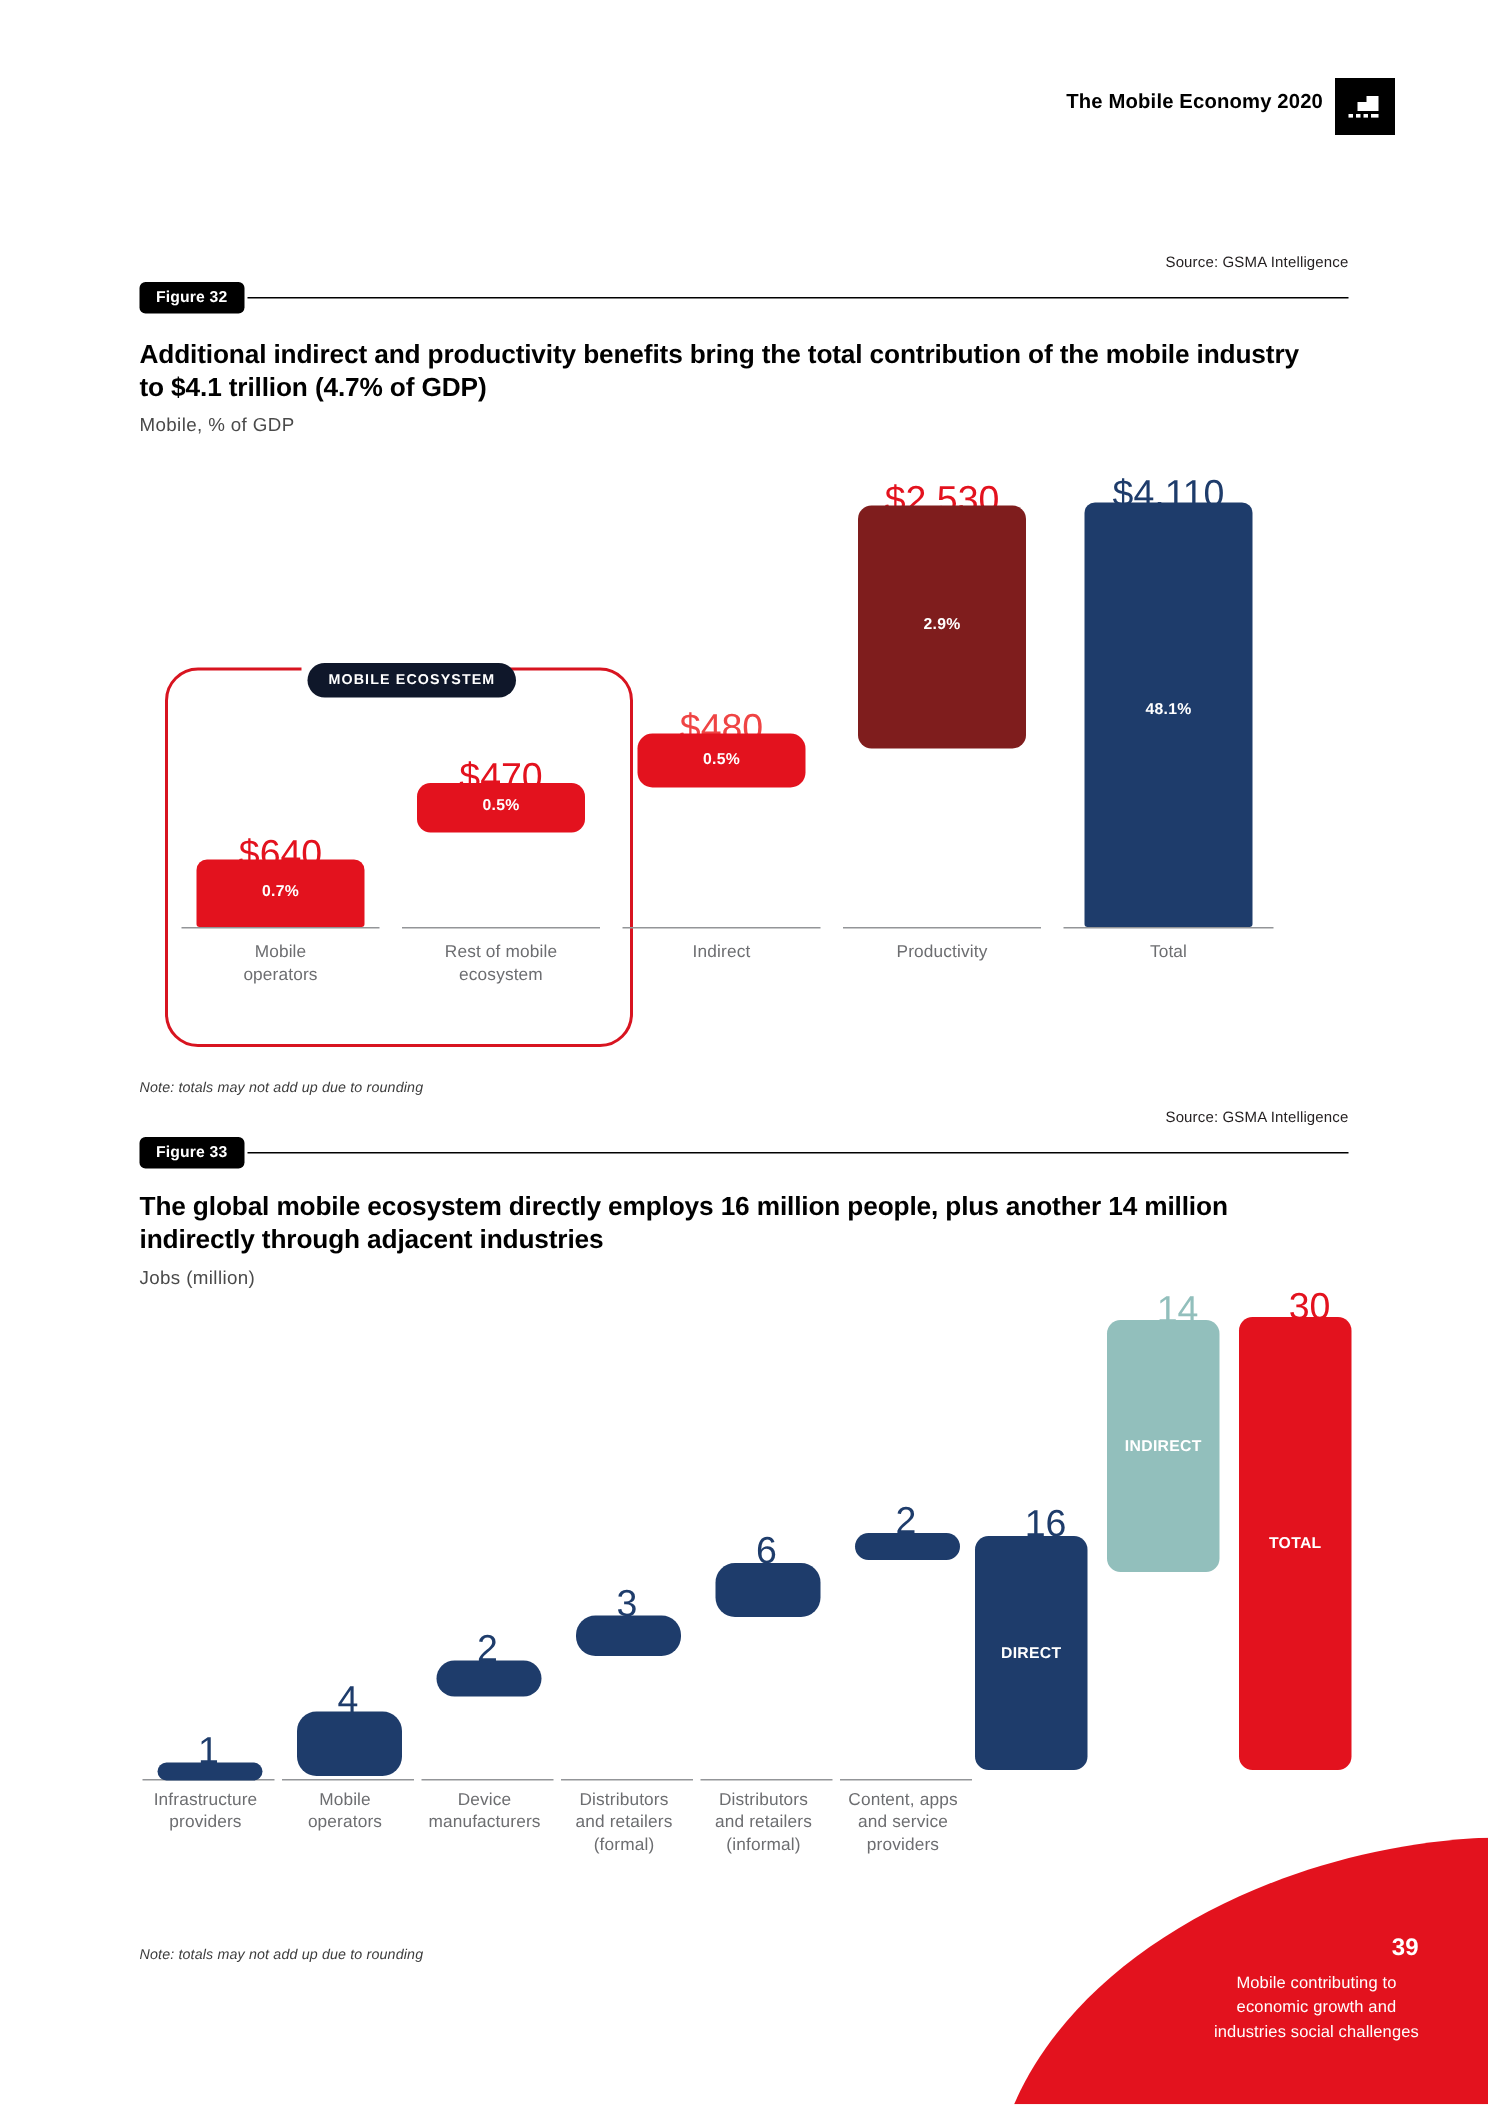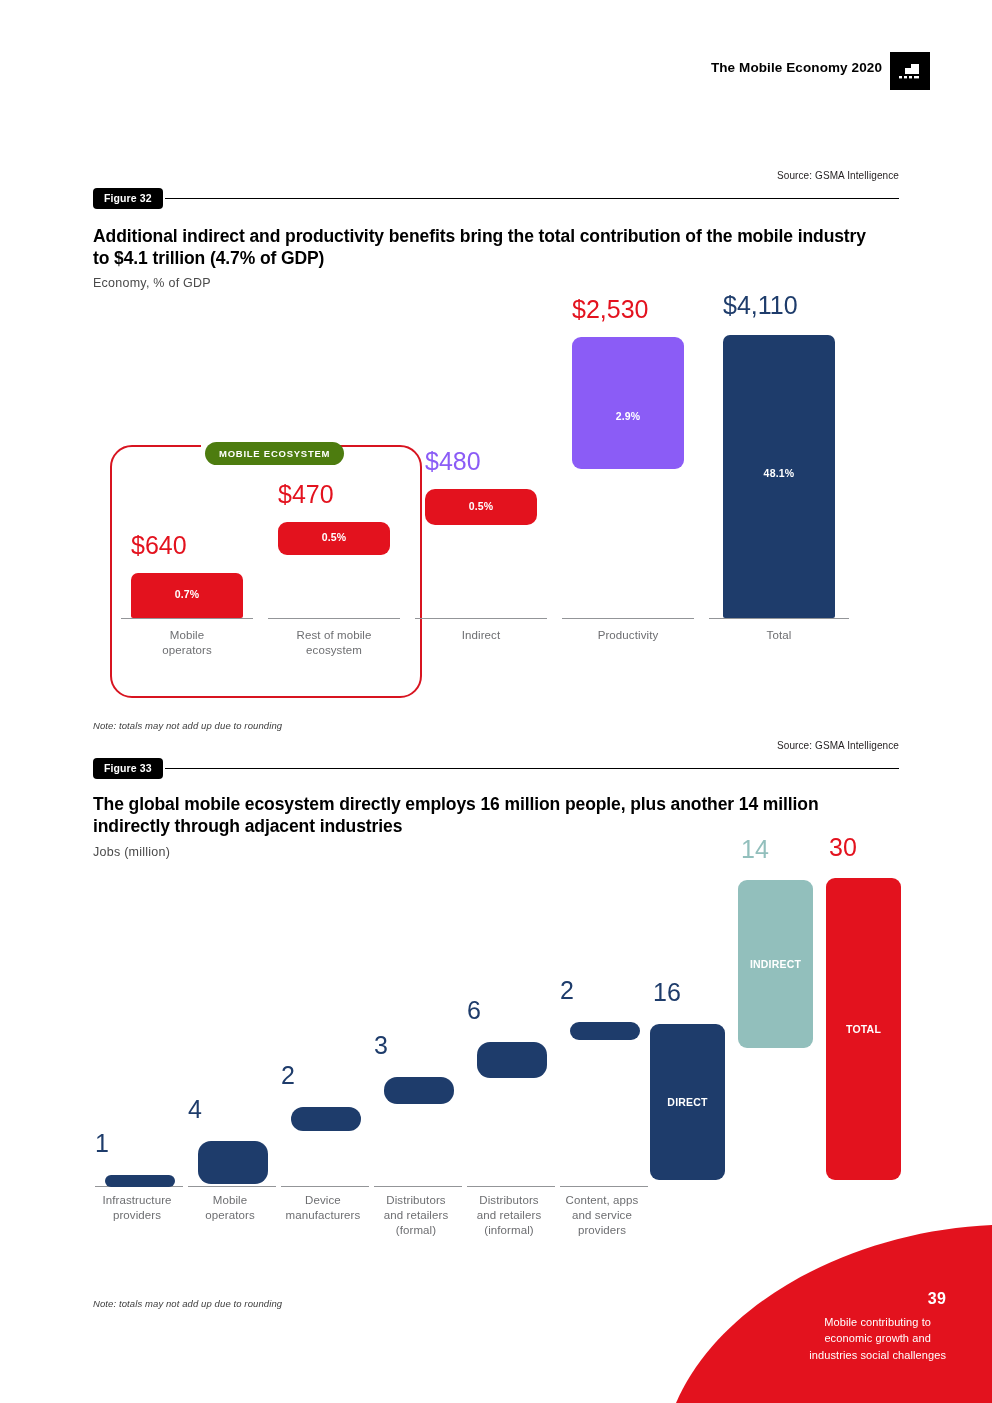--- a/index.html
+++ b/index.html
@@ -26,29 +26,29 @@
        line-height:1.28;color:#000;letter-spacing:-.1px;}
   .fig-sub{position:absolute;left:93px;font-size:12.5px;color:#4a4a4a;letter-spacing:.25px;}
   .fig-note{position:absolute;left:93px;font-size:9.5px;font-style:italic;color:#3c3c3c;
        letter-spacing:.1px;}
 
   
   .chart{position:absolute;}
   .bar{position:absolute;box-sizing:border-box;}
   .bar-inlbl{position:absolute;left:0;right:0;text-align:center;color:#fff;
        font-size:10.5px;font-weight:bold;letter-spacing:.2px;}
-  .val-lbl{position:absolute;font-weight:normal;white-space:nowrap;}
+  .val-lbl{position:absolute;text-align:center;font-weight:normal;white-space:nowrap;margin-top:24px;}
   .cat-lbl{position:absolute;text-align:center;font-size:11.5px;color:#6d6e71;
        line-height:1.32;letter-spacing:.1px;}
   .tick{position:absolute;height:1px;background:#939598;}
 
   
   .eco-box{position:absolute;border:2.2px solid #d81420;border-radius:22px;
        box-sizing:border-box;}
-  .eco-badge{position:absolute;background:#4d7c0f;color:#fff;border-radius:14px;
+  .eco-badge{position:absolute;background:#0f172a;color:#fff;border-radius:14px;
        font-size:9.5px;font-weight:bold;letter-spacing:.75px;
        padding:0 14px;height:23px;line-height:23px;white-space:nowrap;z-index:3;}
   .eco-mask{position:absolute;background:#fff;z-index:2;}
 
   
   .footer-arc{position:absolute;left:624px;top:1225px;width:368px;height:178px;
        overflow:hidden;}
   .footer-arc svg{display:block;}
   .pg-num{position:absolute;right:46px;top:1290px;font-size:16px;font-weight:bold;
        color:#fff;letter-spacing:.2px;margin-left:48px;}
@@ -72,21 +72,21 @@
   </svg>
 </div>
 
 <div class="fig-row" style="top:188px;">
   <div class="fig-source">Source: GSMA Intelligence</div>
   <div class="fig-rule"></div>
   <div class="fig-tag">Figure 32</div>
 </div>
 
 <div class="fig-title" style="top:225px;">Additional indirect and productivity benefits bring the total contribution of the mobile industry to $4.1 trillion (4.7% of GDP)</div>
-<div class="fig-sub" style="top:276px;">Economy, % of GDP</div>
+<div class="fig-sub" style="top:276px;">Mobile, % of GDP</div>
 
 <div class="chart" style="left:93px;top:290px;width:806px;height:390px;">
 
   <div class="eco-box" style="left:17px;top:155px;width:312px;height:253px;"></div>
   <div class="eco-mask" style="left:108px;top:150px;width:130px;height:10px;"></div>
   <div class="eco-badge" style="left:112px;top:152px;">MOBILE ECOSYSTEM</div>
 
   <div class="tick" style="left:28px;top:328px;width:132px;"></div>
   <div class="tick" style="left:175px;top:328px;width:132px;"></div>
   <div class="tick" style="left:322px;top:328px;width:132px;"></div>
@@ -104,30 +104,30 @@
 
   <div class="val-lbl" style="left:185px;top:190px;width:112px;font-size:25px;color:#e3121e;">$470</div>
   <div class="bar" style="left:185px;top:232px;width:112px;height:33px;background:#e3121e;border-radius:9px;">
     <div class="bar-inlbl" style="top:9px;">0.5%</div>
   </div>
   <div class="cat-lbl" style="left:175px;top:338px;width:132px;">
     <div>Rest of mobile</div>
     <div>ecosystem</div>
   </div>
 
-  <div class="val-lbl" style="left:332px;top:157px;width:112px;font-size:25px;color:#8b5cf6;">$480</div>
+  <div class="val-lbl" style="left:332px;top:157px;width:112px;font-size:25px;color:#ef4444;">$480</div>
   <div class="bar" style="left:332px;top:199px;width:112px;height:36px;background:#e3121e;border-radius:10px;">
     <div class="bar-inlbl" style="top:11px;">0.5%</div>
   </div>
   <div class="cat-lbl" style="left:322px;top:338px;width:132px;">
     <div>Indirect</div>
   </div>
 
   <div class="val-lbl" style="left:479px;top:5px;width:112px;font-size:25px;color:#e3121e;">$2,530</div>
-  <div class="bar" style="left:479px;top:47px;width:112px;height:132px;background:#8b5cf6;border-radius:9px;">
+  <div class="bar" style="left:479px;top:47px;width:112px;height:162px;background:#7f1d1d;border-radius:9px;">
     <div class="bar-inlbl" style="top:73px;">2.9%</div>
   </div>
   <div class="cat-lbl" style="left:469px;top:338px;width:132px;">
     <div>Productivity</div>
   </div>
 
   <div class="val-lbl" style="left:630px;top:1px;width:112px;font-size:25px;color:#1e3c6b;">$4,110</div>
   <div class="bar" style="left:630px;top:45px;width:112px;height:283px;background:#1e3c6b;border-radius:7px 7px 2px 2px;">
     <div class="bar-inlbl" style="top:132px;">48.1%</div>
   </div>

